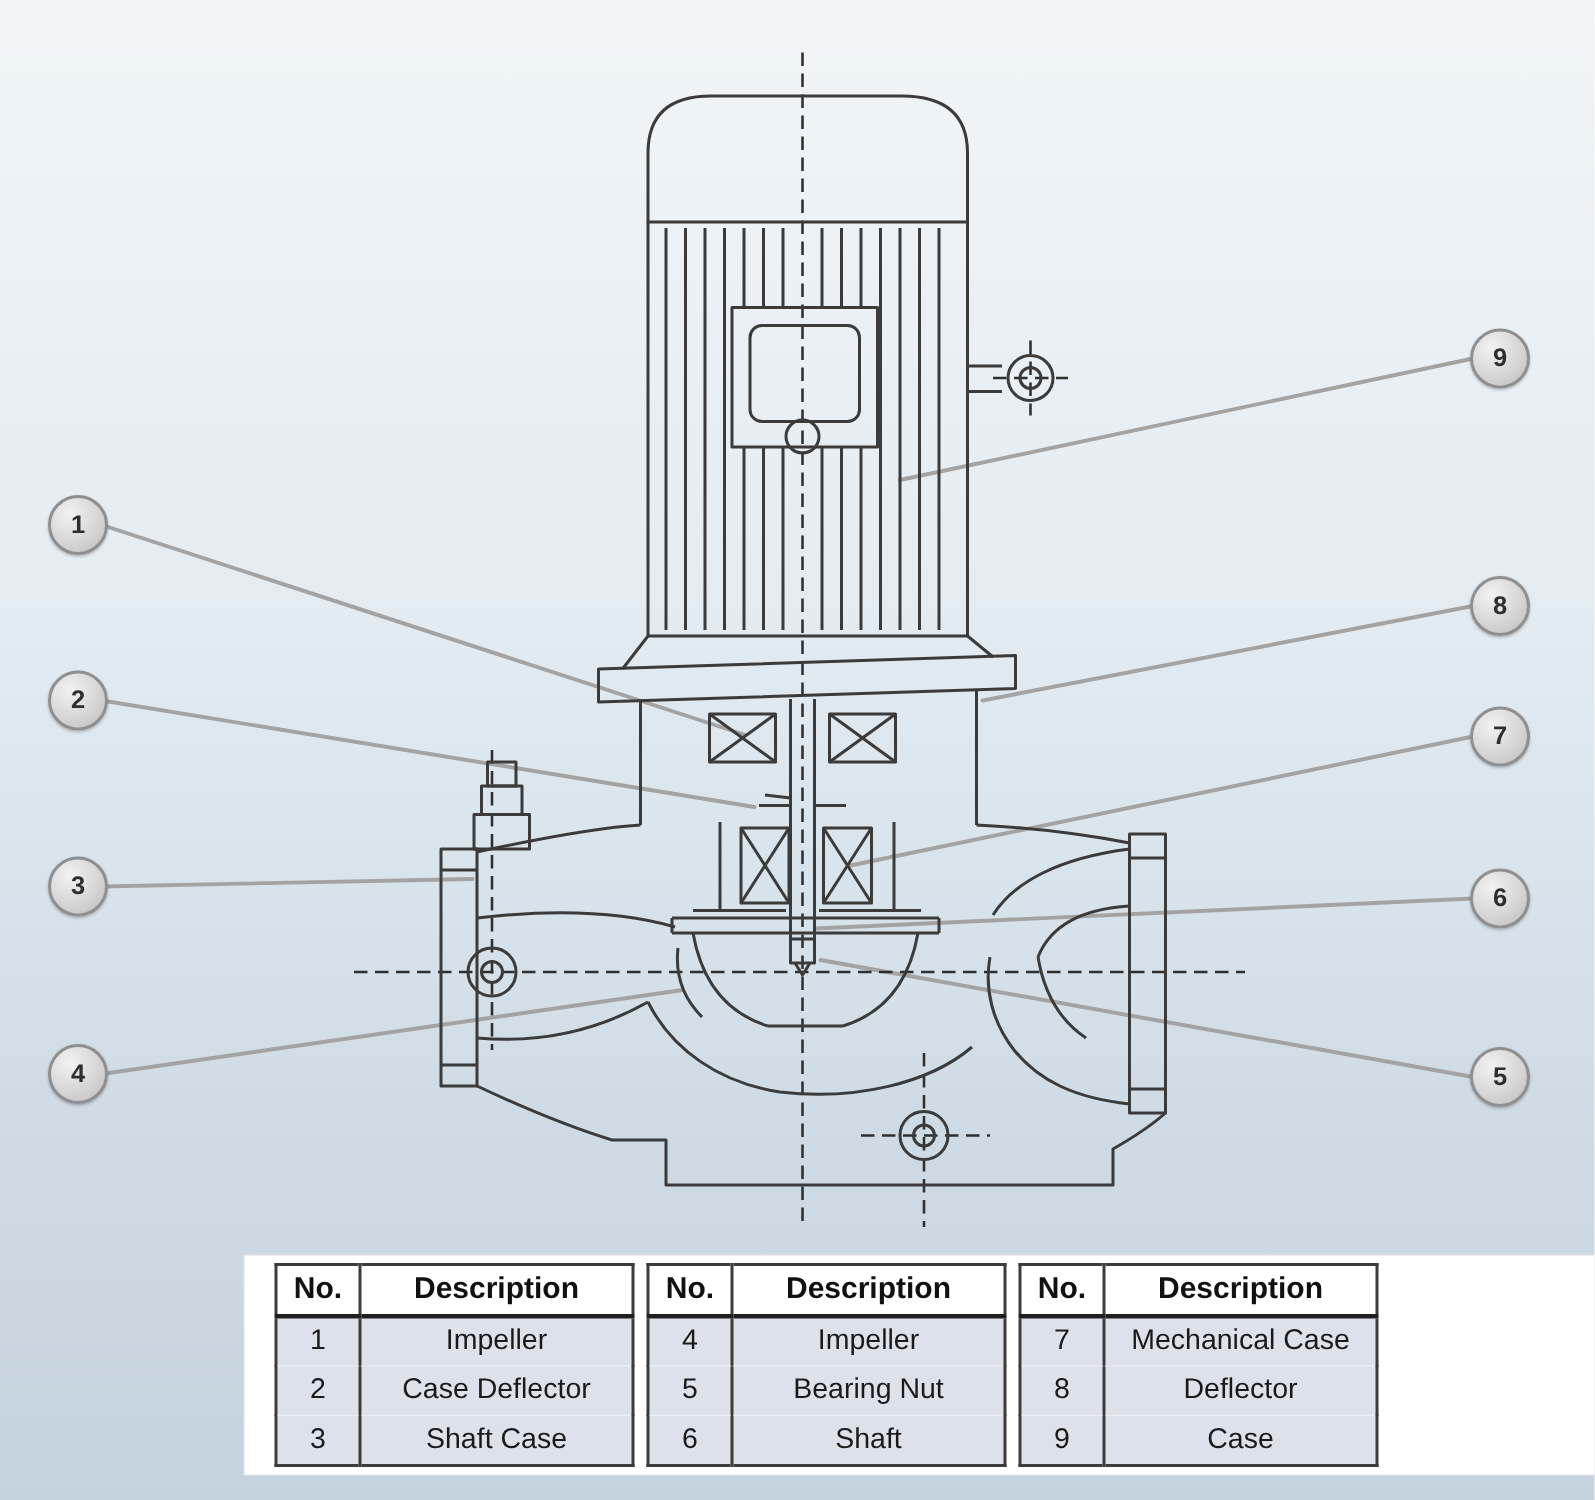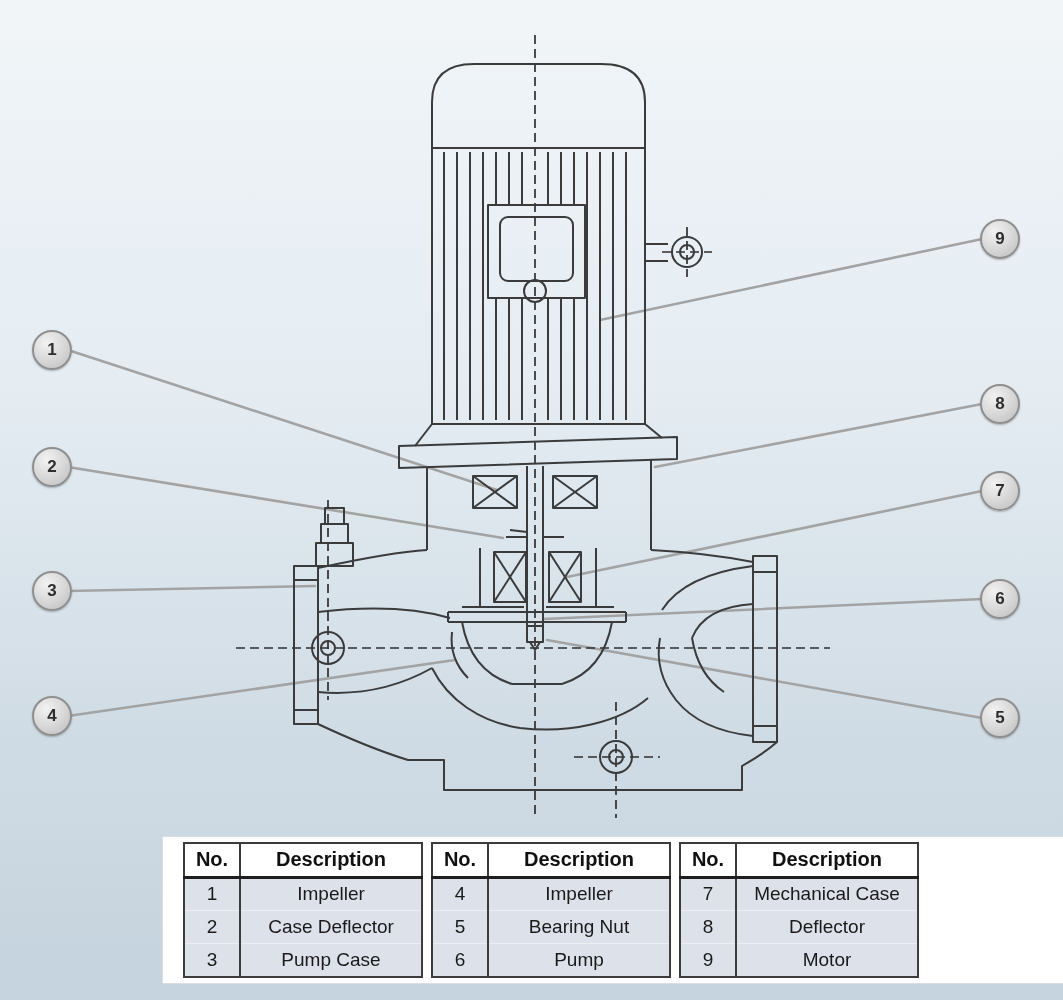--- a/index.html
+++ b/index.html
@@ -250,21 +250,21 @@
         <tr>
           <td class="no-col">1</td>
           <td>Impeller</td>
         </tr>
         <tr>
           <td class="no-col">2</td>
           <td>Case Deflector</td>
         </tr>
         <tr>
           <td class="no-col">3</td>
-          <td>Pump Case</td>
+          <td>Shaft Case</td>
         </tr>
       </tbody>
     </table>
 
     <table class="parts">
       <thead>
         <tr>
           <th class="no-col">No.</th>
           <th>Description</th>
         </tr>
@@ -273,21 +273,21 @@
         <tr>
           <td class="no-col">4</td>
           <td>Impeller</td>
         </tr>
         <tr>
           <td class="no-col">5</td>
           <td>Bearing Nut</td>
         </tr>
         <tr>
           <td class="no-col">6</td>
-          <td>Pump</td>
+          <td>Shaft</td>
         </tr>
       </tbody>
     </table>
 
     <table class="parts">
       <thead>
         <tr>
           <th class="no-col">No.</th>
           <th>Description</th>
         </tr>
@@ -296,19 +296,19 @@
         <tr>
           <td class="no-col">7</td>
           <td>Mechanical Case</td>
         </tr>
         <tr>
           <td class="no-col">8</td>
           <td>Deflector</td>
         </tr>
         <tr>
           <td class="no-col">9</td>
-          <td>Motor</td>
+          <td>Case</td>
         </tr>
       </tbody>
     </table>
 
   </div>
 </div>
 
 </body></html>

